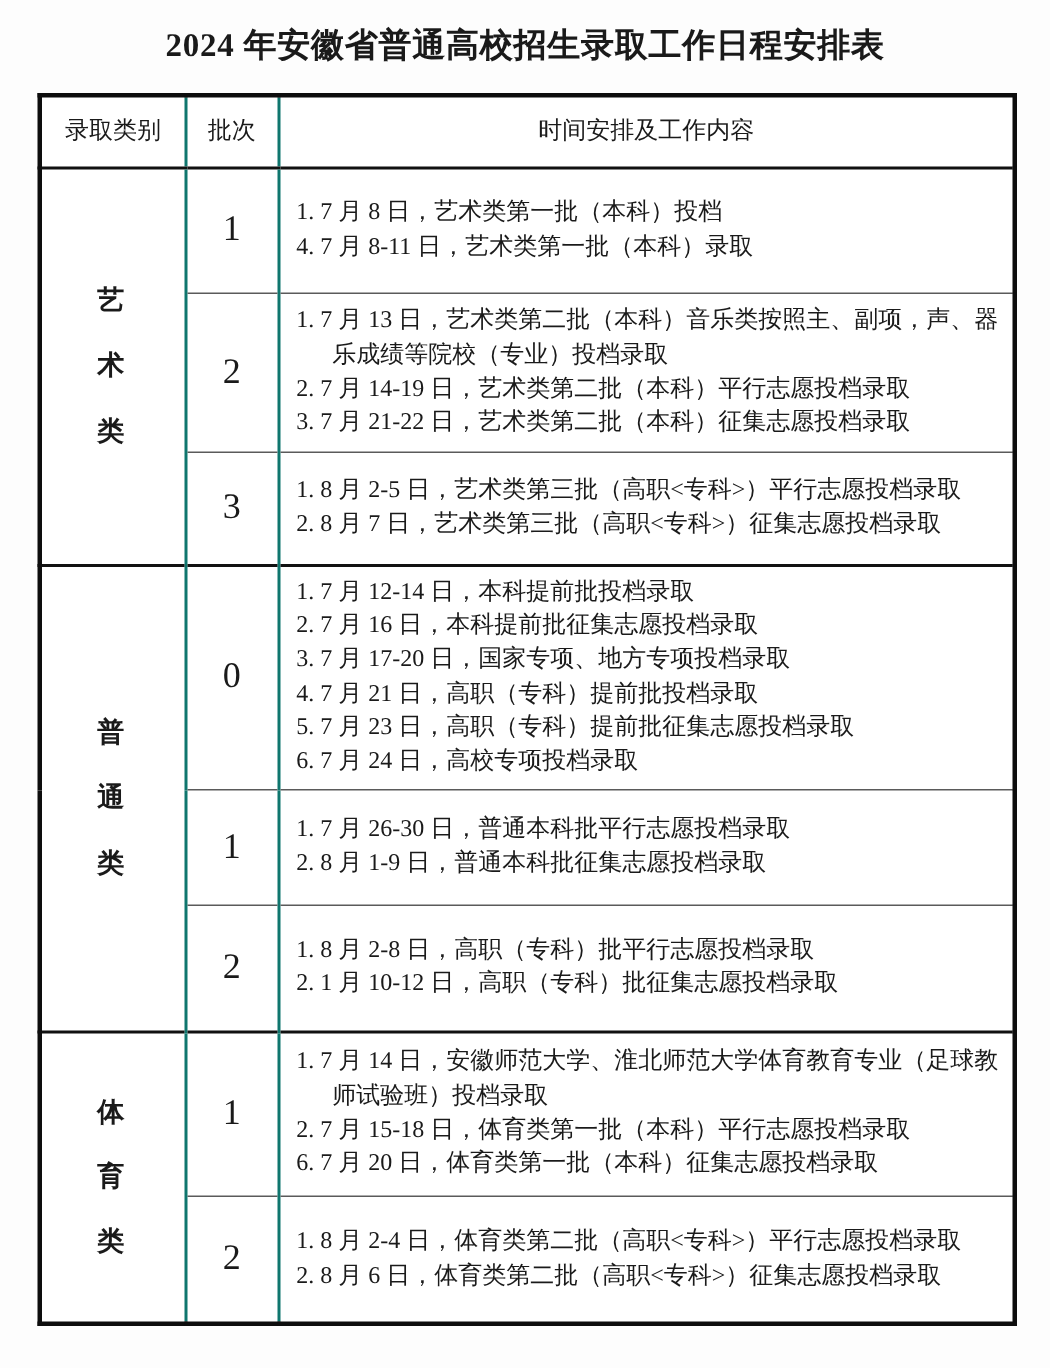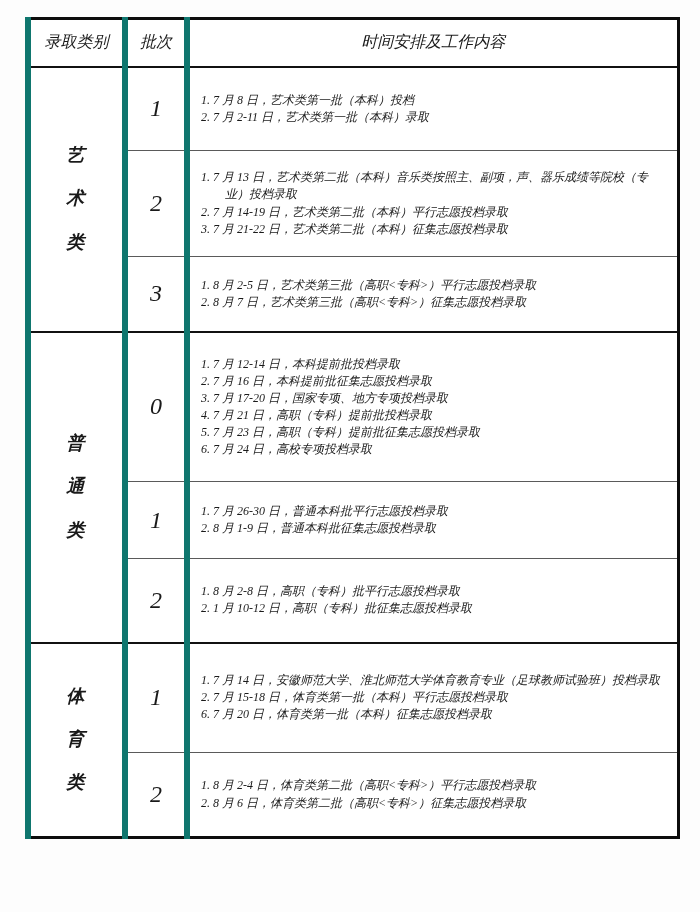--- a/index.html
+++ b/index.html
@@ -29,24 +29,23 @@
     table-layout: fixed;
     width: 650px;
     margin: 17px 0 0 25px;
     background: #ffffff;
     border: 3px solid #0d0d0d;
   }
   col.c1 { width: 97px; }
   col.c2 { width: 62px; }
   col.c3 { width: 491px; }
   th, td {
-    border-left: 6px solid #0f766e;
+    border-left: 2px solid #0f766e;
     box-sizing: border-box;
     padding: 0;
-    font-style: italic;
   }
   tr.hdr th {
     border-bottom: 2.5px solid #111111;
     font-weight: normal;
     font-size: 16px;
     text-align: center;
     vertical-align: middle;
   }
   tr.sec-start td { border-top: 2.5px solid #111111; }
   tr.inner td { border-top: 1.5px solid #5a5a5a; }
@@ -63,21 +62,21 @@
     word-break: break-all;
     text-align: left;
   }
   td.batch {
     text-align: center;
     vertical-align: middle;
     font-size: 24px;
   }
   td.content {
     vertical-align: middle;
-    font-size: 12px;
+    font-size: 16px;
     padding: 6px 6px 6px 11px;
   }
   .item {
     padding-left: 24px;
     text-indent: -24px;
     line-height: 1.42;
   }
   tr.h48  { height: 48px; }
   tr.h84  { height: 84px; }
   tr.h106 { height: 106px; }
@@ -85,20 +84,21 @@
   tr.h150 { height: 150px; }
   tr.h77  { height: 77px; }
   tr.h110 { height: 110px; }
   tr.h85  { height: 85px; }
 </style>
 </head>
 <body>
 
 <div class="page">
 
+  <h1 class="title">2024 年安徽省普通高校招生录取工作日程安排表</h1>
 
   <table class="schedule">
     <colgroup>
         <col class="c1">
         <col class="c2">
         <col class="c3">
       </colgroup>
 
     <tbody>
         <tr class="hdr h48">
@@ -107,21 +107,21 @@
       <th>时间安排及工作内容</th>
     </tr>
 
     <tr class="sec-start h84">
       <td class="cat" rowspan="3">
         <div class="cat-text">艺术类</div>
       </td>
       <td class="batch">1</td>
       <td class="content">
         <div class="item">1. 7 月 8 日，艺术类第一批（本科）投档</div>
-        <div class="item">2. 7 月 2-11 日，艺术类第一批（本科）录取</div>
+        <div class="item">4. 7 月 8-11 日，艺术类第一批（本科）录取</div>
       </td>
     </tr>
     <tr class="inner h106">
       <td class="batch">2</td>
       <td class="content">
         <div class="item">1. 7 月 13 日，艺术类第二批（本科）音乐类按照主、副项，声、器乐成绩等院校（专业）投档录取</div>
         <div class="item">2. 7 月 14-19 日，艺术类第二批（本科）平行志愿投档录取</div>
         <div class="item">3. 7 月 21-22 日，艺术类第二批（本科）征集志愿投档录取</div>
       </td>
     </tr>

